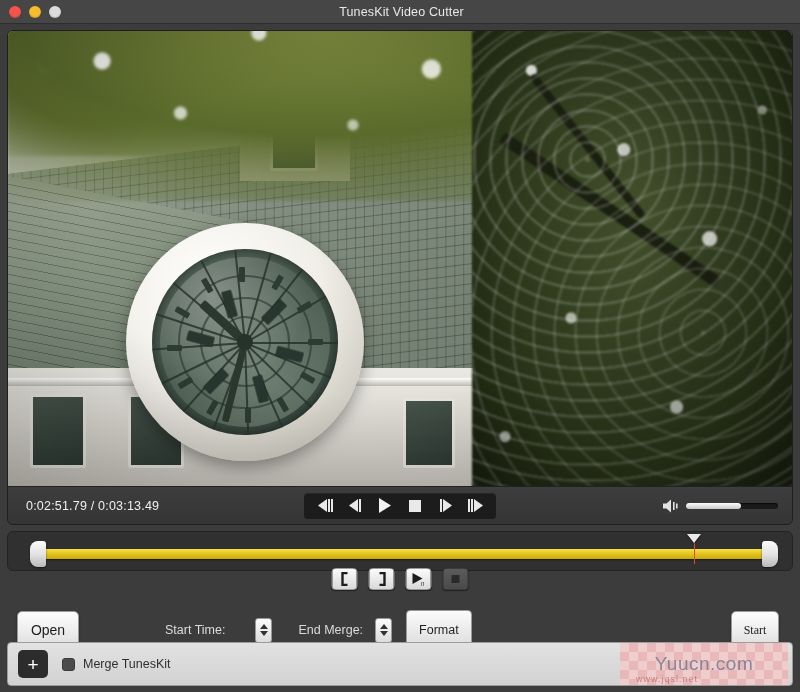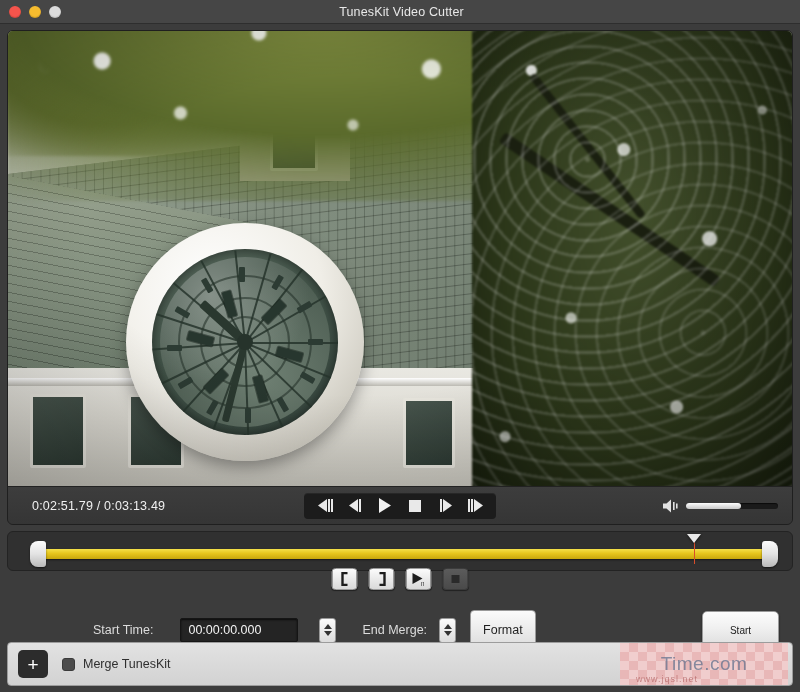--- a/index.html
+++ b/index.html
@@ -205,21 +205,21 @@
   }
 
   
   .control-strip {
     height: 38px; position: relative;
     background: linear-gradient(180deg, #3d3d3d, #353535);
     display: flex; align-items: center;
     border-top: 1px solid #222;
   }
   .time-readout {
-    margin-left: 24px; font-size: 12.5px; color: #f0f0f0;
+    margin-left: 18px; font-size: 12.5px; color: #f0f0f0;
     font-family: "Liberation Sans", sans-serif; letter-spacing: .2px;
   }
   .transport {
     position: absolute; left: 50%; transform: translateX(-50%);
     display: flex; align-items: center; gap: 4px;
     background: #1c1c1c; border-radius: 4px;
     padding: 3px 8px; height: 26px;
     box-shadow: inset 0 1px 0 rgba(255,255,255,.05);
   }
   .tbtn {
@@ -317,24 +317,24 @@
     width: 0; height: 0; border-left: 4px solid transparent; border-right: 4px solid transparent;
   }
   .stepper .up   { border-bottom: 5px solid #333; }
   .stepper .down { border-top: 5px solid #333; }
   .btn-format {
     margin-left: 14px; height: 40px; padding: 0 12px; border-radius: 4px;
     background: linear-gradient(180deg,#fbfbfb,#dbdbdb);
     border: 1px solid #9a9a9a; color: #1f1f1f; font-size: 12.5px; cursor: pointer;
   }
   .btn-start {
-    position: absolute; right: 14px; width: 77px; height: 38px; border-radius: 5px;
+    position: absolute; right: 14px; width: 48px; height: 38px; border-radius: 5px;
     background: linear-gradient(180deg,#fdfdfd 0%, #eeeeee 50%, #dcdcdc 100%);
-    border: 1px solid #9a9a9a; color: #1c1c1c; font-size: 10px;
-    cursor: pointer; box-shadow: 0 1px 2px rgba(0,0,0,.5);
+    border: 1px solid #9a9a9a; color: #1c1c1c; font-size: 12px;
+    cursor: pointer; box-shadow: 0 1px 2px rgba(0,0,0,.5); font-family: Liberation Serif, serif;
   }
 
   
   .bottom-bar {
     position: absolute; left: 7px; right: 7px; bottom: 6px; height: 44px;
     background: linear-gradient(180deg,#e2e2e2,#d2d2d2);
     border: 1px solid #9c9c9c; border-radius: 4px;
     display: flex; align-items: center; overflow: hidden;
   }
   .btn-add {
@@ -539,24 +539,24 @@
       </svg>
     </div>
     <div class="cbtn dark">
       <svg width="12" height="12" viewBox="0 0 12 12">
         <rect x="2" y="2" width="8" height="8" fill="#2a2a2a"></rect>
       </svg>
     </div>
   </div>
 
   <div class="settings-row">
+    <button class="btn-open">Open</button>
 
     <div class="field-group" style="margin-left:86px;gap:18px;">
       <span class="field-label">Start Time:</span>
-      <input class="time-input" type="text" value="00:00:00.000" style="">
       <div class="stepper">
         <span class="up"></span>
           <span class="down"></span>
       </div>
     </div>
 
     <div class="field-group" style="margin-left:26px;">
       <span class="field-label">End Merge:</span>
       <div class="stepper">
         <span class="up"></span>
@@ -568,18 +568,18 @@
     <button class="btn-start">Start</button>
   </div>
 
   <div class="bottom-bar">
     <button class="btn-add">+</button>
     <div class="merge-wrap">
       <span class="merge-box"></span>
       <span class="merge-label">Merge TunesKit</span>
     </div>
     <div class="watermark">
-      <span class="wm-text">Time.com</span>
+      <span class="wm-text">Yuucn.com</span>
       <span class="wm-sub">www.jqsl.net</span>
     </div>
   </div>
 
 </div>
 
 </body></html>

